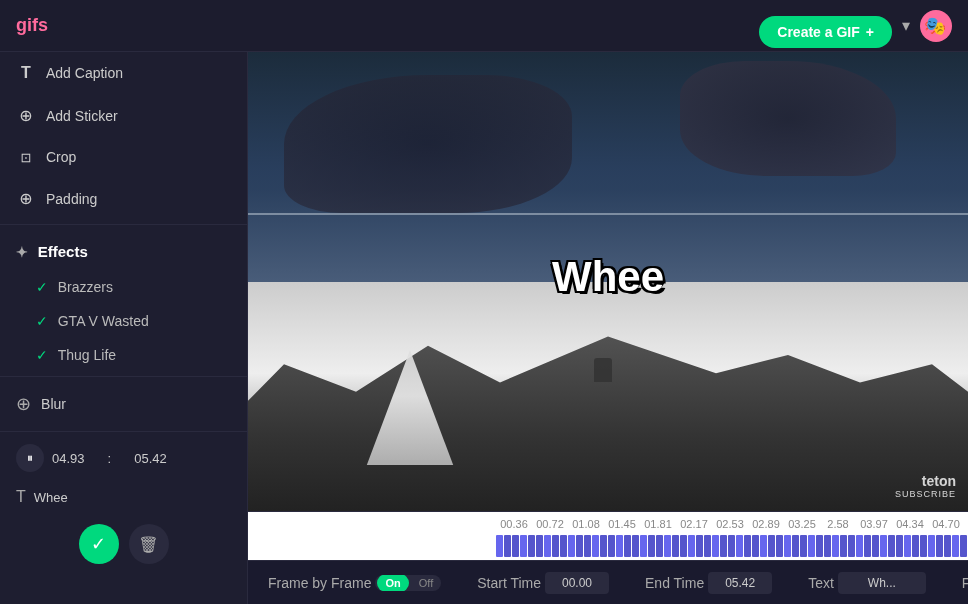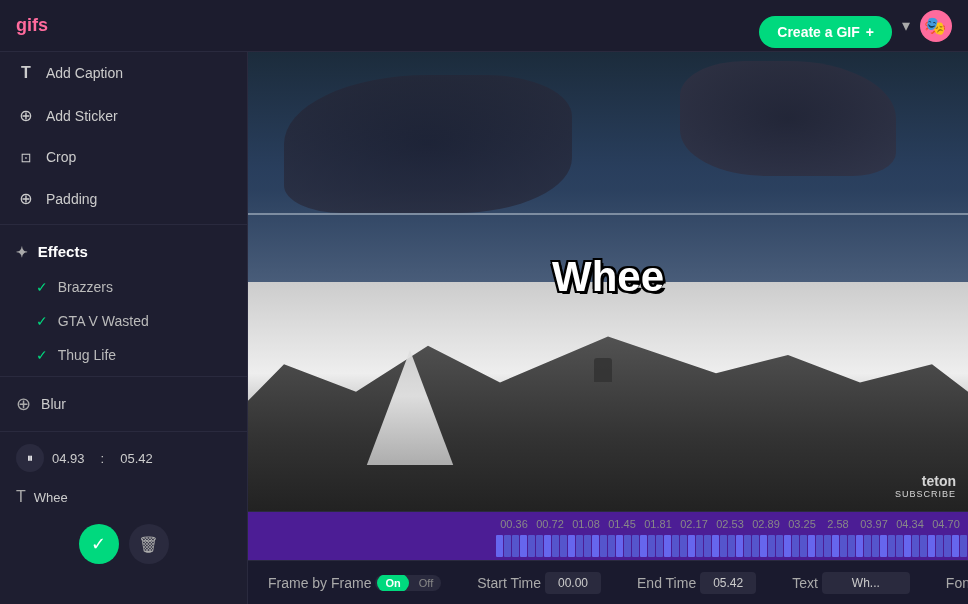--- a/index.html
+++ b/index.html
@@ -47,21 +47,21 @@
     .sidebar-sub-item {
       display: flex; align-items: center; gap: 10px;
       padding: 9px 16px 9px 36px; cursor: pointer; font-size: 14px; color: #bbb;
     }
     .sidebar-sub-item .check { color: #00d97e; font-size: 14px; }
     .sidebar-add-item {
       display: flex; align-items: center; gap: 10px;
       padding: 12px 16px; cursor: pointer; font-size: 14px; color: #ccc;
     }
     .sidebar-add-item .icon { color: #aaa; font-size: 18px; }
-    .time-display { font-size: 13px; color: #ccc; display: flex; align-items: center; gap: 16px; }
+    .time-display { font-size: 13px; color: #ccc; display: flex; align-items: center; gap: 23px; }
     .play-btn {
       width: 28px; height: 28px; border-radius: 50%; background: #2a2a3e;
       display: flex; align-items: center; justify-content: center;
       cursor: pointer; flex-shrink: 0;
     }
     .caption-label { font-size: 13px; color: #ccc; display: flex; align-items: center; gap: 8px; padding: 8px 16px; }
     .caption-label .t-icon { font-size: 16px; color: #aaa; }
 
     
     .action-buttons { display: flex; gap: 10px; padding: 10px 16px; justify-content: center; }
@@ -107,21 +107,21 @@
       background: 
         linear-gradient(180deg, #2a3a4a 0%, #1a2a3a 30%, #ccc 50%, #ddd 60%, #eee 70%, #bbb 80%, #888 100%);
     }
     .mountain-dark {
       position: absolute; bottom: 0; left: 0; right: 0; height: 40%;
       background: linear-gradient(180deg, #555 0%, #333 60%, #222 100%);
       clip-path: polygon(0% 100%, 0% 40%, 5% 20%, 15% 35%, 25% 10%, 35% 30%, 50% 5%, 65% 25%, 75% 15%, 85% 30%, 95% 20%, 100% 35%, 100% 100%);
     }
 
     
-    .timeline-area { background: #4c1d95; border-top: 1px solid #2a2a3e; flex-shrink: 0; }
+    .timeline-area { background: #ffffff; border-top: 1px solid #2a2a3e; flex-shrink: 0; }
     .timeline-markers {
       display: flex; align-items: center; padding: 6px 0 2px;
       font-size: 11px; color: #888; overflow: hidden;
       padding-left: 248px;
     }
     .timeline-marker { flex-shrink: 0; width: 36px; text-align: center; }
     .timeline-track {
       height: 28px; display: flex; align-items: center;
       padding-left: 248px; overflow: hidden; gap: 1px;
     }
@@ -137,21 +137,21 @@
     .toolbar-section { display: flex; align-items: center; gap: 4px; flex-shrink: 0; }
     .toolbar-label { font-size: 14px; color: #aaa; white-space: nowrap; padding-left: 12px; }
     .toggle-switch {
       display: flex; align-items: center; background: #2a2a3e;
       border-radius: 12px; overflow: hidden; height: 16px;
     }
     .toggle-on { background: #00d97e; padding: 3px 8px; font-size: 11px; color: #fff; font-weight: bold; border-radius: 10px; margin: 2px; }
     .toggle-off { padding: 3px 8px; font-size: 11px; color: #888; }
     .toolbar-input {
       background: #2a2a3e; border: none; color: #ccc; font-size: 12px;
-      padding: 4px 8px; border-radius: 4px; width: 56px; text-align: center;
+      padding: 4px 8px; border-radius: 4px; width: 64px; text-align: center;
       outline: none;
     }
     .toolbar-divider { width: 1px; height: 28px; background: #2a2a3e; margin: 0 4px; }
   </style>
 </head>
 <body>
 
 <nav class="navbar">
   <span class="nav-logo">gifs</span>
   <div class="nav-right">

